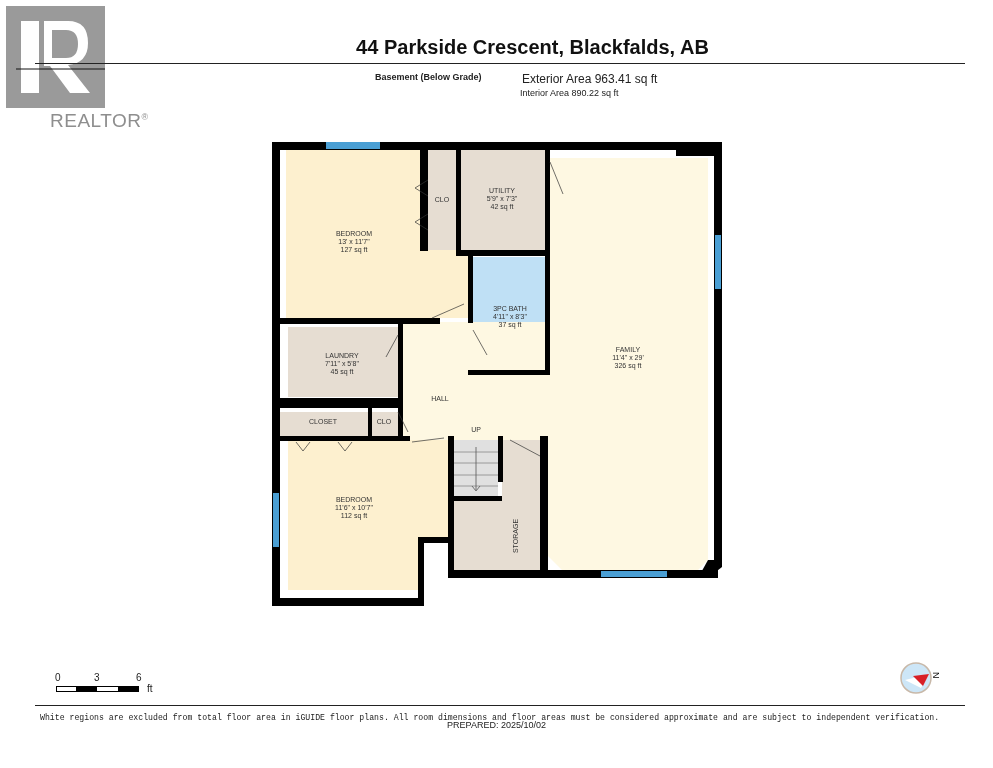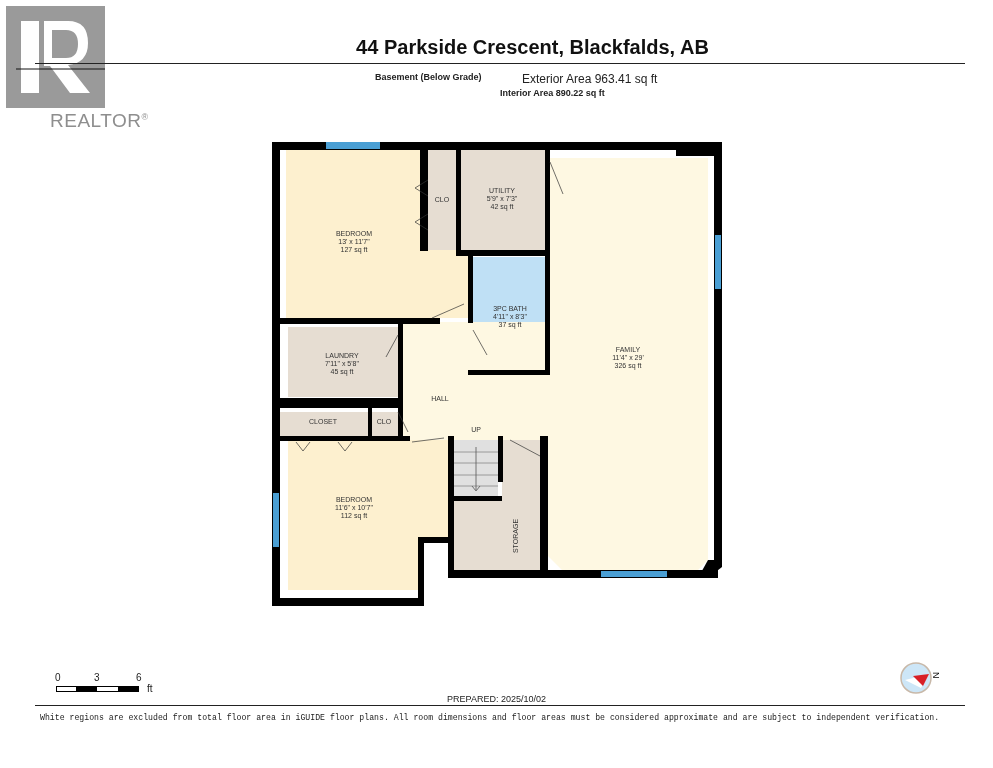--- a/index.html
+++ b/index.html
@@ -5,26 +5,26 @@
   html, body { margin:0; padding:0; background:#ffffff; }
   body { width:993px; height:768px; position:relative; overflow:hidden; font-family:"Liberation Sans", sans-serif; color:#222; }
   .abs { position:absolute; }
   .logo-box { left:6px; top:6px; width:99px; height:102px; background:#9a9a9a; }
   .logo-text { left:6px; top:110px; font-size:19px; color:#8e8e8e; letter-spacing:0.5px;margin-left:44px; }
   .logo-text sup { font-size:9px; }
   .title { left:0; width:993px; top:36px; text-align:center; font-size:20px; font-weight:bold; color:#111;padding-left:36px; }
   .title-rule { left:35px; top:63px; width:930px; height:1px; background:#222; }
   .floor-name { left:375px; top:72px; font-size:9px; font-weight:bold; }
   .area-ext { left:508px; top:72px; font-size:12px;margin-left:14px; }
-  .area-int { left:500px; top:88px; font-size:9px;font-weight:bold; }
+  .area-int { left:520px; top:88px; font-size:9px; }
   .plan { left:0; top:0; }
   .room-label { font-size:7px; fill:#333; text-anchor:middle; font-family:"Liberation Sans", sans-serif; }
   .scale { left:55px; top:672px; }
   .scale-nums { font-size:10px; }
-  .prepared { left:0; width:993px; top:694px; text-align:center; font-size:9px; }
+  .prepared { left:0; width:993px; top:720px; text-align:center; font-size:9px; }
   .bottom-rule { left:35px; top:705px; width:930px; height:1px; background:#222; }
   .disclaimer { left:40px; top:713px; font-size:8.2px; color:#222;font-family:Liberation Mono, monospace; }
   .compass { left:899px; top:660px; }
 </style>
 </head>
 <body>
 
 <div class="abs logo-box">
   <svg width="99" height="102">
     <rect x="15" y="15" width="18" height="72" fill="#fff"></rect>

